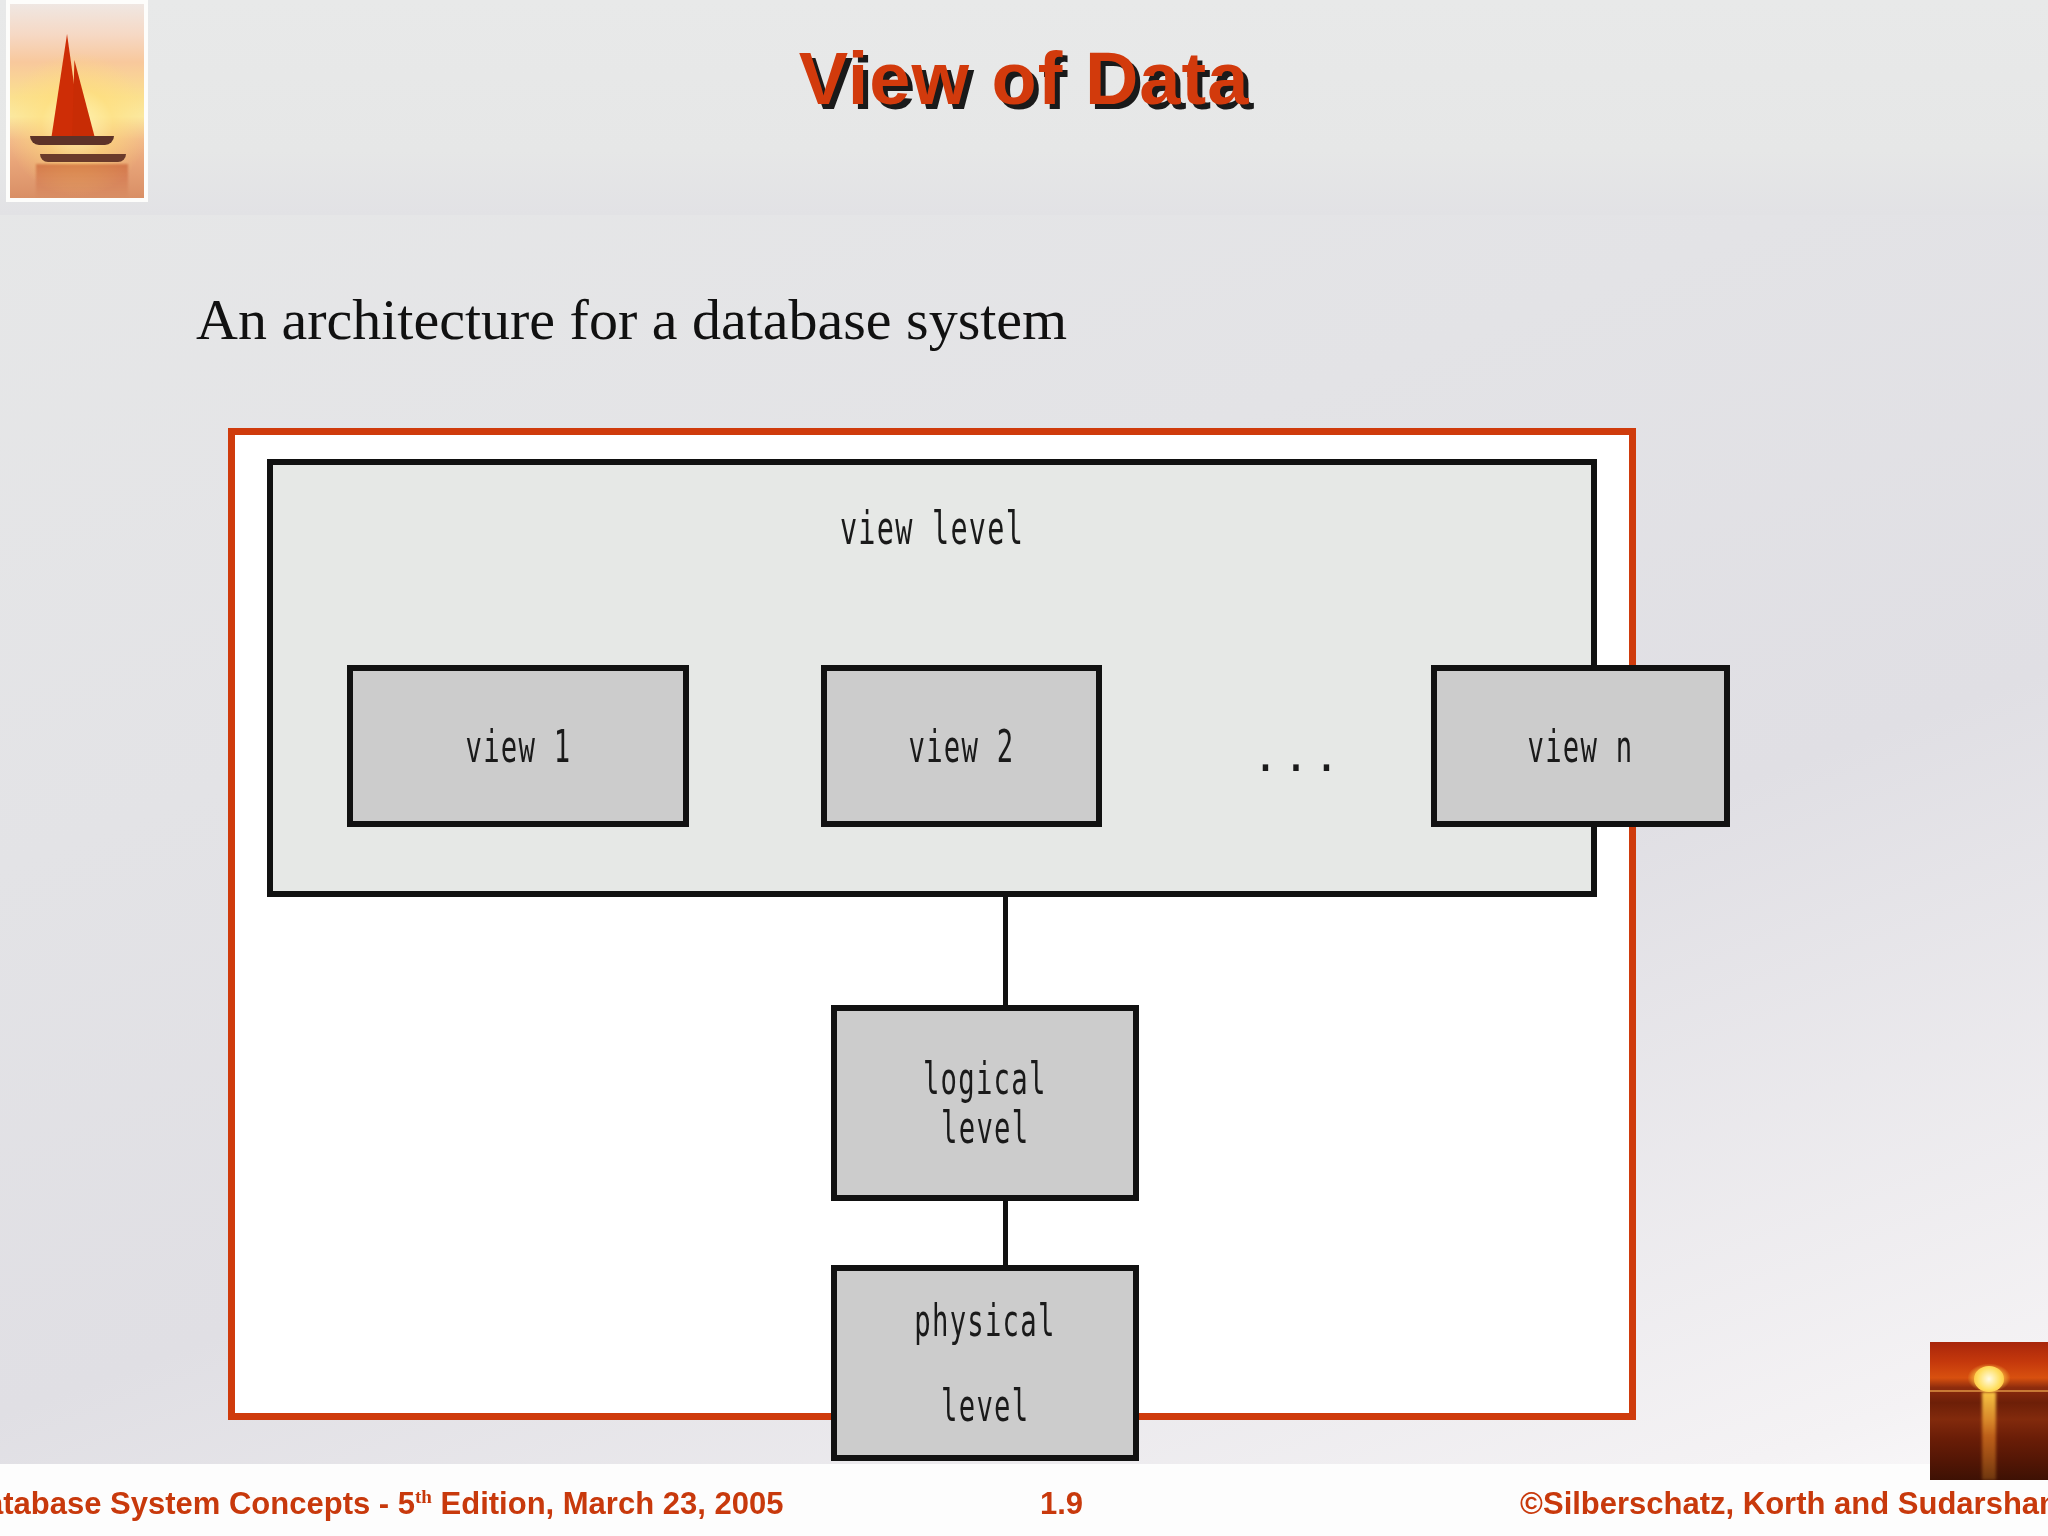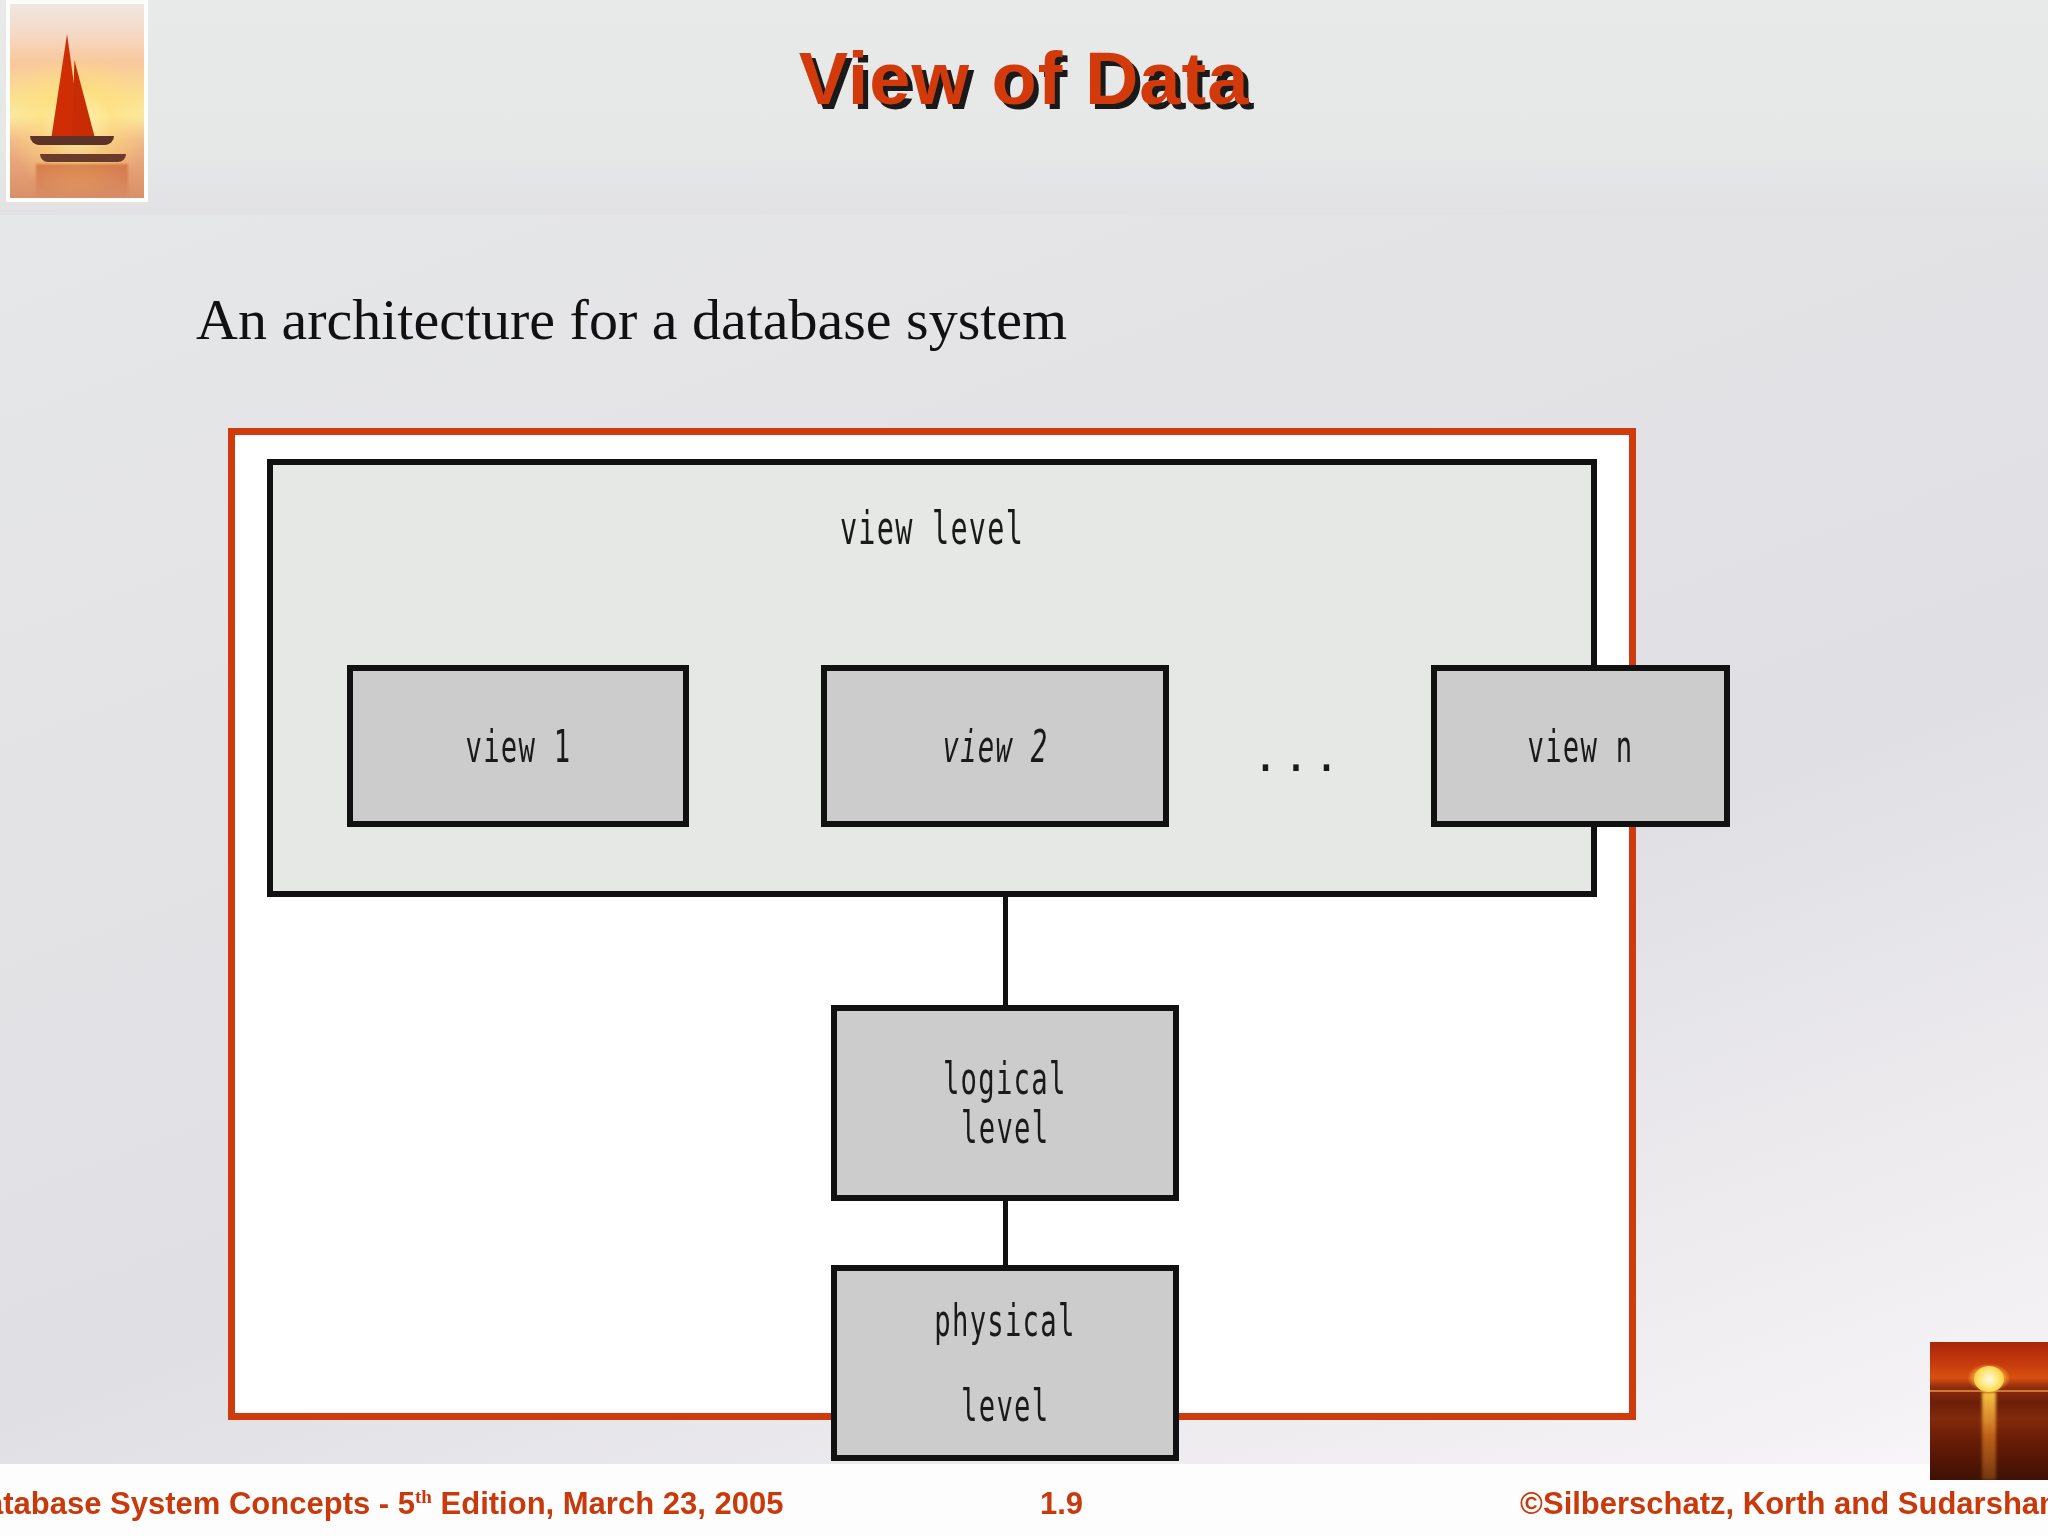--- a/index.html
+++ b/index.html
@@ -81,29 +81,29 @@
     border:6px solid #111;background:#cccccc;box-sizing:border-box;
     display:flex;align-items:center;justify-content:center;
   }
   .view-box span{
     font-size:44px;color:#1a1a1a;
     font-family:"DejaVu Sans Mono", monospace;
     transform:scaleX(.62);transform-origin:center;letter-spacing:2px;
     white-space:nowrap;
   }
   #view-1{left:74px;width:342px;}
-  #view-2{left:548px;width:348px;font-style:italic;}
+  #view-2{left:548px;width:281px;}
   #view-n{left:1158px;width:299px;}
   .ellipsis{
     position:absolute;left:965px;top:265px;width:120px;text-align:center;
     font-size:44px;color:#1a1a1a;letter-spacing:4px;
     font-family:"DejaVu Sans Mono", monospace;
   }
   .level-box{
-    position:absolute;width:348px;height:196px;
+    position:absolute;width:308px;height:196px;
     border:6px solid #111;background:#cccccc;box-sizing:border-box;
     display:flex;flex-direction:column;align-items:center;justify-content:center;
   }
   .level-box span{
     display:block;font-size:44px;line-height:1.12;color:#1a1a1a;
     font-family:"DejaVu Sans Mono", monospace;
     transform:scaleX(.62);transform-origin:center;letter-spacing:2px;
     white-space:nowrap;
   }
   #logical-level{left:596px;top:570px;}

